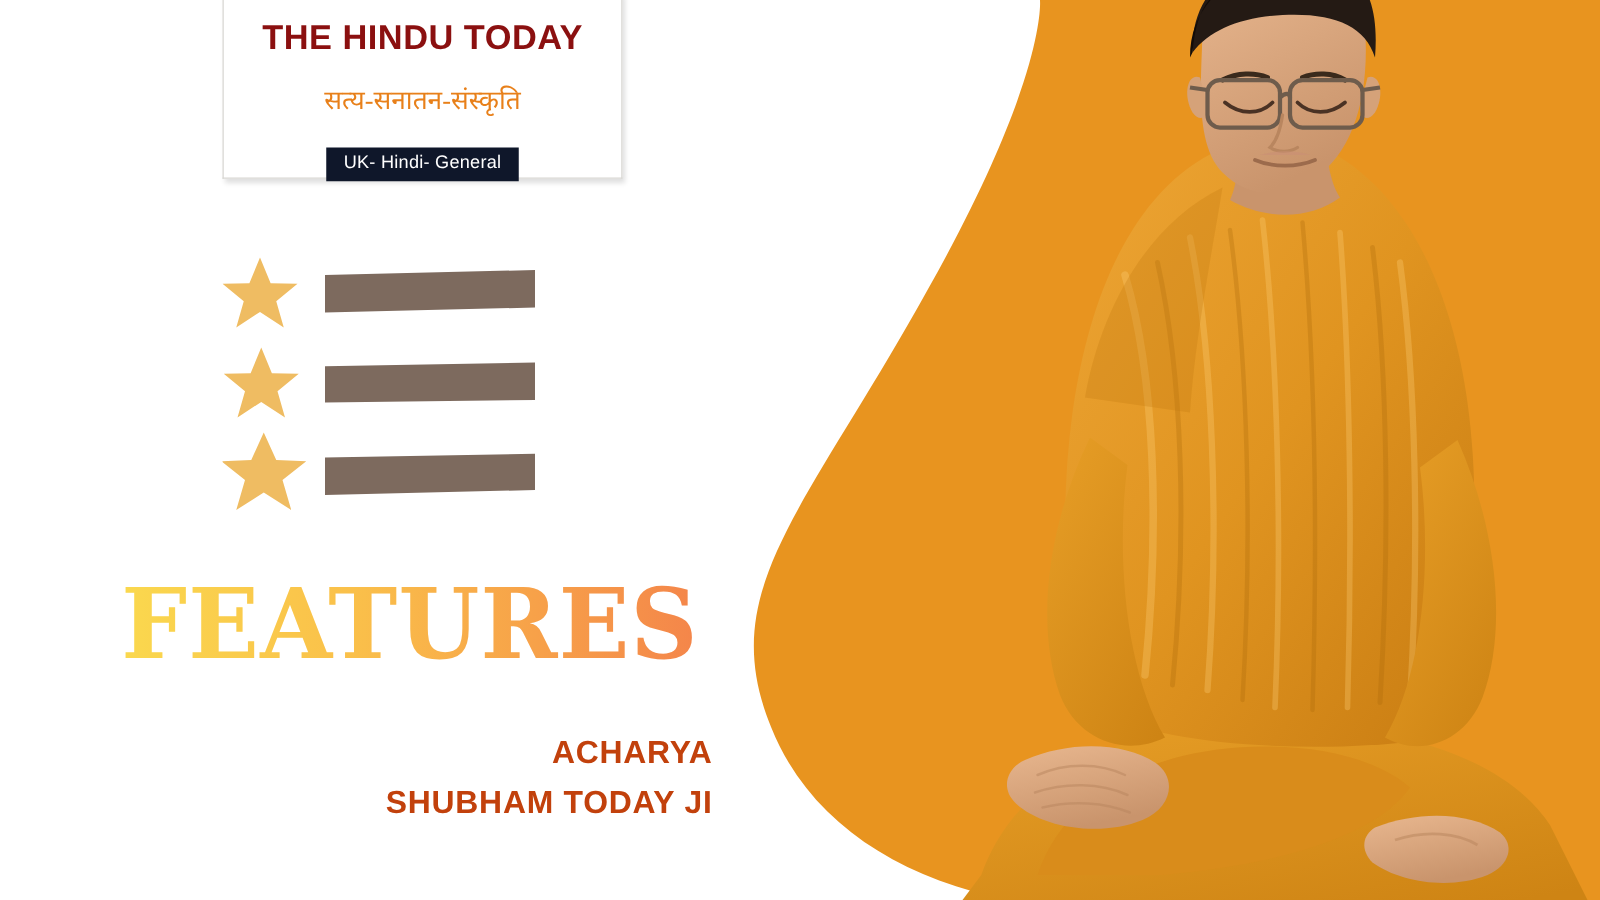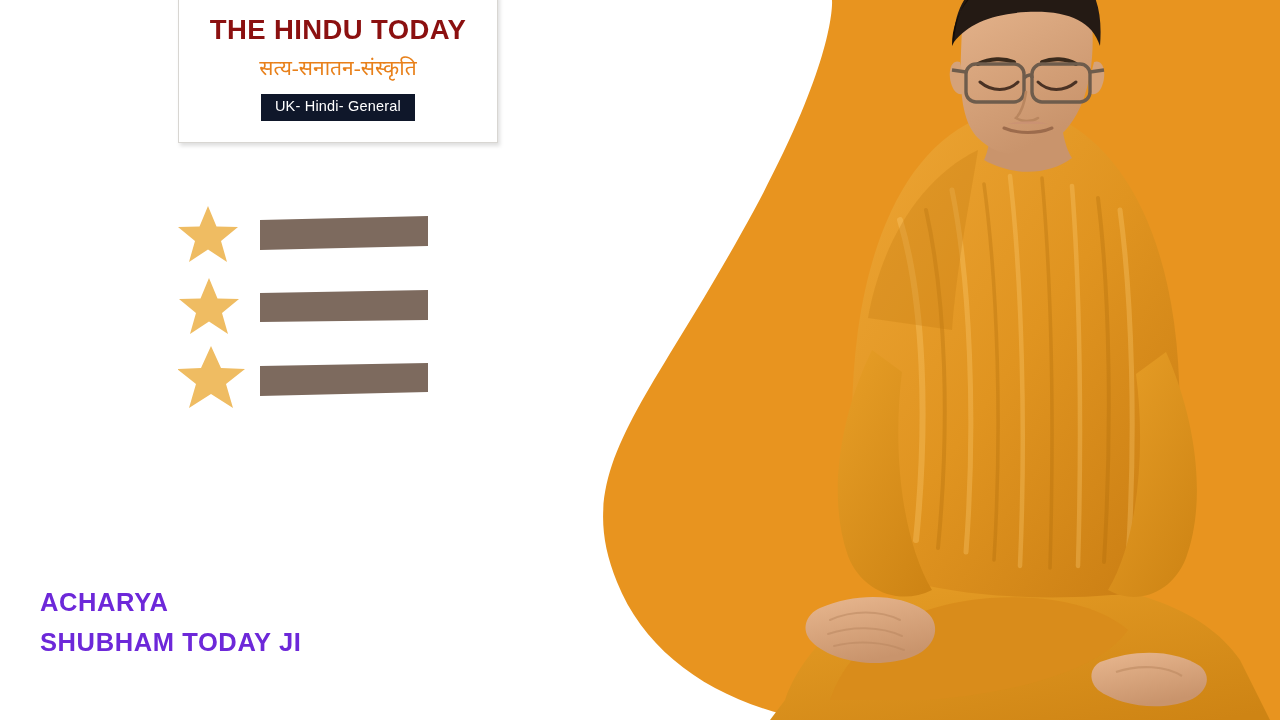--- a/index.html
+++ b/index.html
@@ -57,21 +57,21 @@
     margin: 0;
     padding-top: 22px;
     font-size: 27.5px;
     font-weight: bold;
     letter-spacing: 0.4px;
     color: #8b1010;
     line-height: 1.05;
     font-family: "Liberation Sans", sans-serif;
   }
   #masthead-sub {
-    margin: 4px;
+    margin: 16px;
     padding-top: 7px;
     font-size: 21px;
     font-weight: normal;
     color: #E8801A;
     line-height: 1.15;
     font-family: "Liberation Serif", "DejaVu Serif", serif;
   }
   #masthead-badge {
     display: inline-block;
     margin-top: 10px;
@@ -117,22 +117,22 @@
     font-size: 78px;
     letter-spacing: 1px;
   }
 
   
   #presenter {
     position: absolute;
     left: 40px;
     top: 582px;
     width: 530px;
-    text-align: left;
-    color: #6d28d9;
+    text-align: right;
+    color: #c2410c;
     font-weight: bold;
     font-size: 25.5px;
     line-height: 1.58;
     letter-spacing: 0.6px;
     font-family: "Liberation Sans", sans-serif;
   }
   #presenter .pline { display: block; }
 </style>
 </head>
 <body>
@@ -255,19 +255,32 @@
         <polygon points="82,97 250,94 250,124 82,126" fill="#7D6A5E"></polygon>
       </g>
 
       <g>
         <polygon points="33,150 43,172 67,173 48,188 55,212 33,198 11,212 18,188 -1,173 23,172" fill="#EFBC62"></polygon>
         <polygon points="82,170 250,167 250,196 82,200" fill="#7D6A5E"></polygon>
       </g>
     </svg>
   </div>
 
+  <div id="features-wrap">
+    <svg viewBox="0 0 480 96" xmlns="http://www.w3.org/2000/svg">
+      <defs>
+        <linearGradient id="featGrad" x1="0" y1="0" x2="1" y2="0">
+          <stop offset="0%" stop-color="#FAD84E"></stop>
+          <stop offset="40%" stop-color="#FAC04A"></stop>
+          <stop offset="72%" stop-color="#F7A149"></stop>
+          <stop offset="100%" stop-color="#F4854A"></stop>
+        </linearGradient>
+      </defs>
+      <text id="features-text" x="240" y="74" text-anchor="middle" fill="url(#featGrad)" textLength="462" lengthAdjust="spacingAndGlyphs">FEATURES</text>
+    </svg>
+  </div>
 
   <div id="presenter">
     <span class="pline">ACHARYA</span>
     <span class="pline">SHUBHAM TODAY JI</span>
   </div>
 
 </div>
 
 </body></html>

